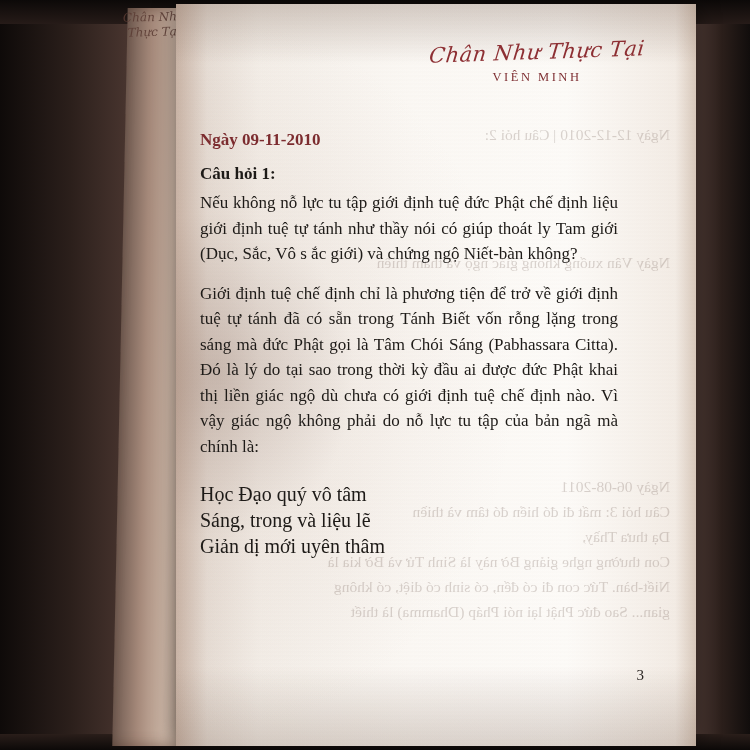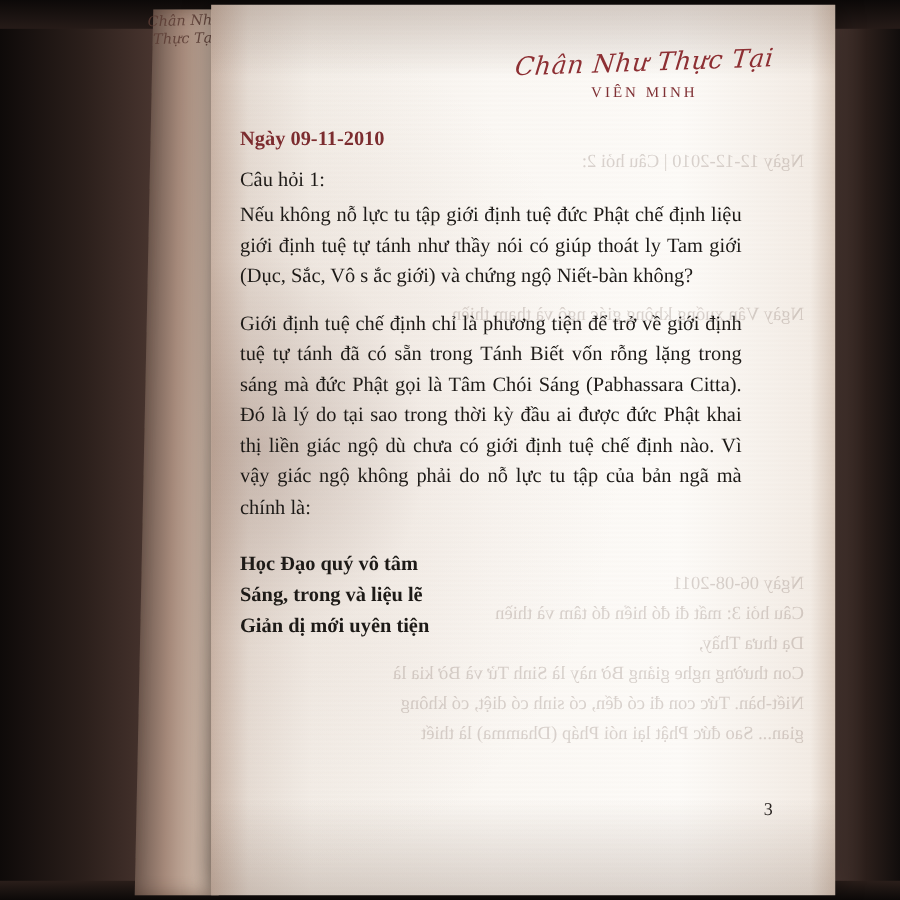--- a/index.html
+++ b/index.html
@@ -140,45 +140,45 @@
     margin-top: 6px;
     font-family: Liberation Serif, serif;
     font-size: 12.5px;
     letter-spacing: 2.5px;
     color: #7f3034;
   }
 
   .content {
     position: absolute;
     left: 24px;
-    top: 102px;
+    top: 126px;
     width: 418px;
     color: #1d1a17;
   }
   .date {
     font-weight: bold;
     font-size: 17px;
     color: #7c2c2f;
     margin-bottom: 14px;
   }
   .label {
-    font-weight: normal;
+    font-weight: bold;
     font-size: 17px;
     margin: 0 0 6px 0;
   }
   .para {
     font-size: 17px;
     line-height: 25.5px;
     text-align: justify;
     margin: 0 0 14px 0;
   }
   .verse {
     margin-top: 22px;
-    font-weight: bold;
-    font-size: 17px;
+    font-weight: normal;
+    font-size: 20px;
     line-height: 26px;
   }
   .page-number {
     position: absolute;
     right: 52px;
     bottom: 62px;
     font-size: 15px;
     color: #2a2522;
   }
   
@@ -223,19 +223,19 @@
     </div>
 
     <div class="content">
       <div class="date">Ngày 09-11-2010</div>
       <div class="label">Câu hỏi 1:</div>
       <p class="para">Nếu không nỗ lực tu tập giới định tuệ đức Phật chế định liệu giới định tuệ tự tánh như thầy nói có giúp thoát ly Tam giới (Dục, Sắc, Vô s ắc giới) và chứng ngộ Niết-bàn không?</p>
       <p class="para">Giới định tuệ chế định chỉ là phương tiện để trở về giới định tuệ tự  tánh đã có sẵn trong Tánh Biết vốn rỗng lặng trong sáng mà đức Phật gọi là Tâm Chói Sáng (Pabhassara Citta). Đó là lý do tại sao trong thời kỳ đầu ai được đức Phật khai thị liền giác ngộ dù chưa có giới định tuệ chế định nào. Vì vậy giác ngộ không phải do nỗ lực tu tập của bản ngã mà chính là:</p>
       <div class="verse">
         <div>Học Đạo quý vô tâm</div>
         <div>Sáng, trong và liệu lẽ</div>
-        <div>Giản dị mới uyên tiện</div>
+        <div>Giản dị mới uyên thâm</div>
       </div>
     </div>
 
     <div class="page-number">3</div>
   </div>
 </div>
 
 </body></html>

